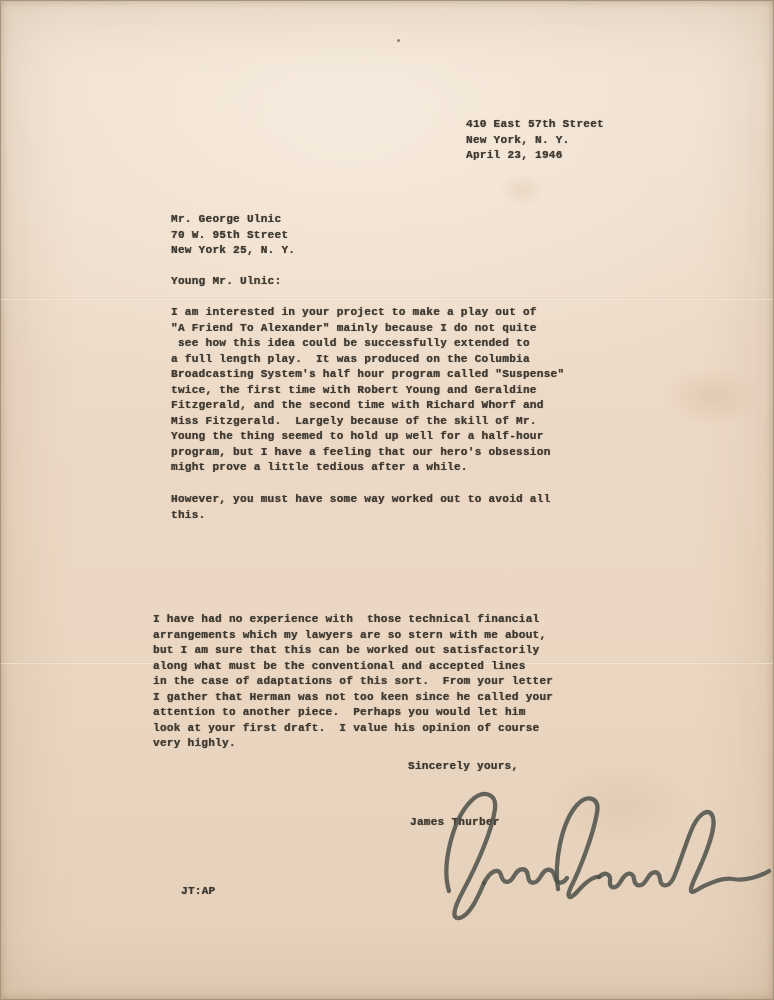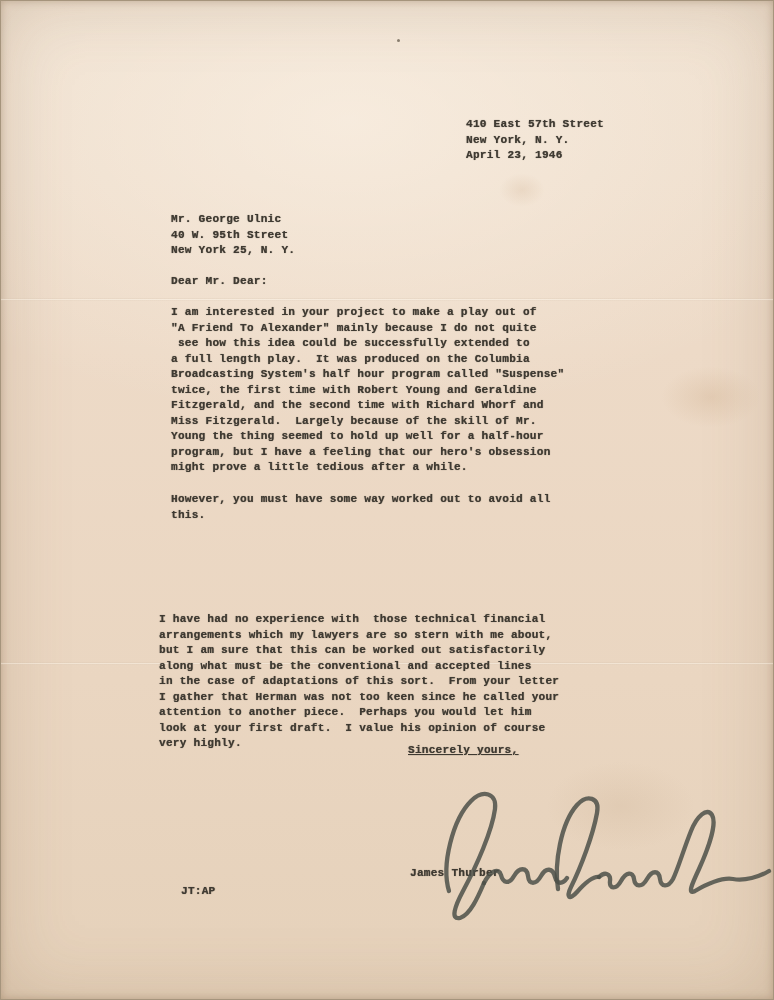--- a/index.html
+++ b/index.html
@@ -27,23 +27,23 @@
     letter-spacing:0.3px;
     color:rgba(59,55,47,0.93);
     text-shadow:0 0 0.9px rgba(64,58,48,0.75), 0.4px 0.4px 0 rgba(64,58,48,0.30);
   }
   .sender{left:465px;top:116px;}
   .recipient{left:170px;top:211px;}
   .salutation{left:170px;top:273px;}
   .para-0{left:170px;top:304px;}
   .para-1{left:170px;top:491px;}
   .para-2{left:170px;top:536px;}
-  .para-3{left:158px;top:611px;}
-  .closing{left:407px;top:742px;text-decoration:underline;}
-  .typed-name{left:409px;top:865px;text-align:right;}
+  .para-3{left:152px;top:611px;}
+  .closing{left:407px;top:758px;}
+  .typed-name{left:409px;top:814px;text-align:right;}
   .initials{left:180px;top:883px;}
   .crease{
     position:absolute;left:0;width:100%;height:3px;
     background:linear-gradient(180deg, rgba(160,125,90,0.16), rgba(255,250,240,0.40), rgba(160,125,90,0.12));
   }
   .crease.fold-top{top:297px;}
   .crease.fold-bottom{top:661px;}
   .stain{position:absolute;border-radius:50%;}
   .stain-a{left:660px;top:365px;width:100px;height:62px;
     background:radial-gradient(ellipse at center, rgba(186,146,104,0.20), rgba(186,146,104,0) 70%);}
@@ -68,24 +68,24 @@
   <div class="stain stain-a"></div>
   <div class="stain stain-b"></div>
   <div class="stain stain-c"></div>
   <div class="speck"></div>
 
   <div class="type sender">410 East 57th Street
 New York, N. Y.
 April 23, 1946</div>
 
   <div class="type recipient">Mr. George Ulnic
-40 W. 95th Street
+70 W. 95th Street
 New York 25, N. Y.</div>
 
-  <div class="type salutation">Dear Mr. Dear:</div>
+  <div class="type salutation">Young Mr. Ulnic:</div>
 
   <div class="type para-0">I am interested in your project to make a play out of
 "A Friend To Alexander" mainly because I do not quite
  see how this idea could be successfully extended to
 a full length play.  It was produced on the Columbia
 Broadcasting System's half hour program called "Suspense"
 twice, the first time with Robert Young and Geraldine
 Fitzgerald, and the second time with Richard Whorf and
 Miss Fitzgerald.  Largely because of the skill of Mr.
 Young the thing seemed to hold up well for a half-hour

